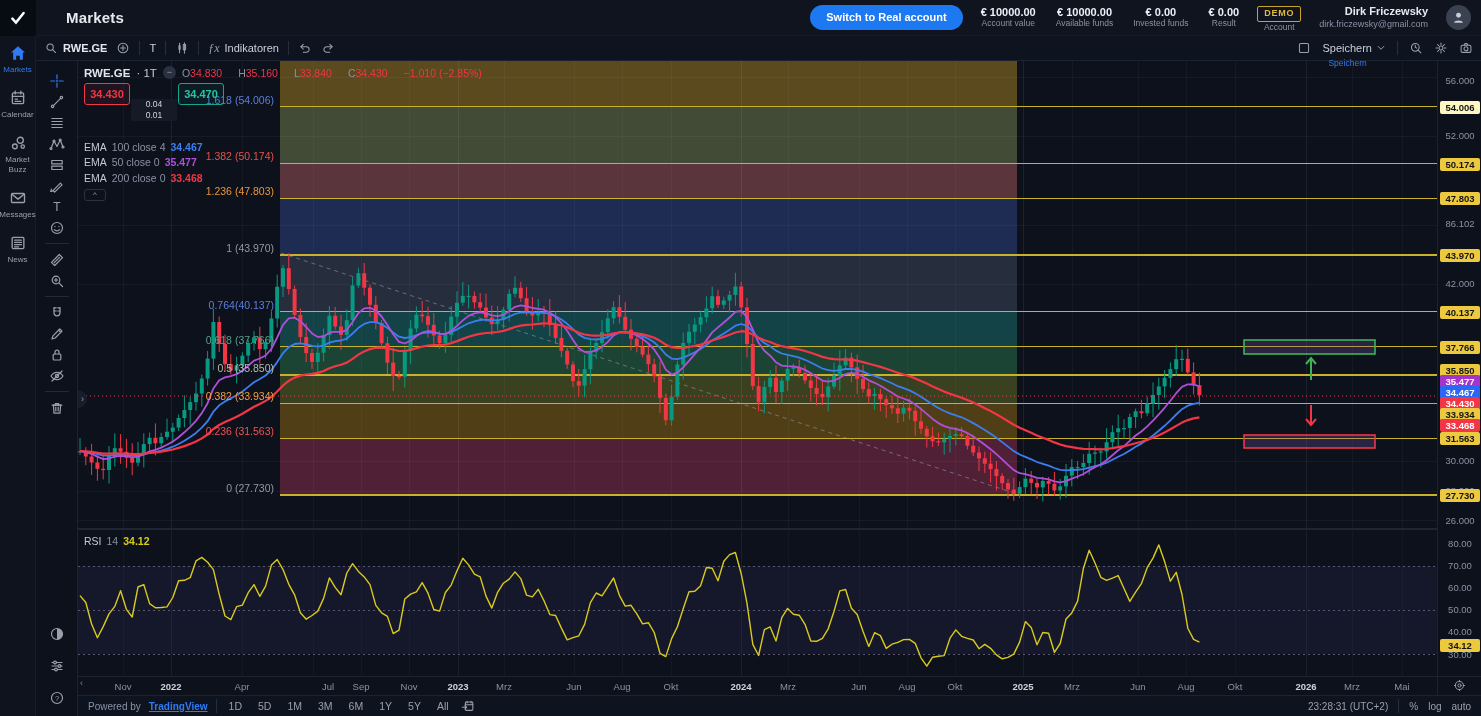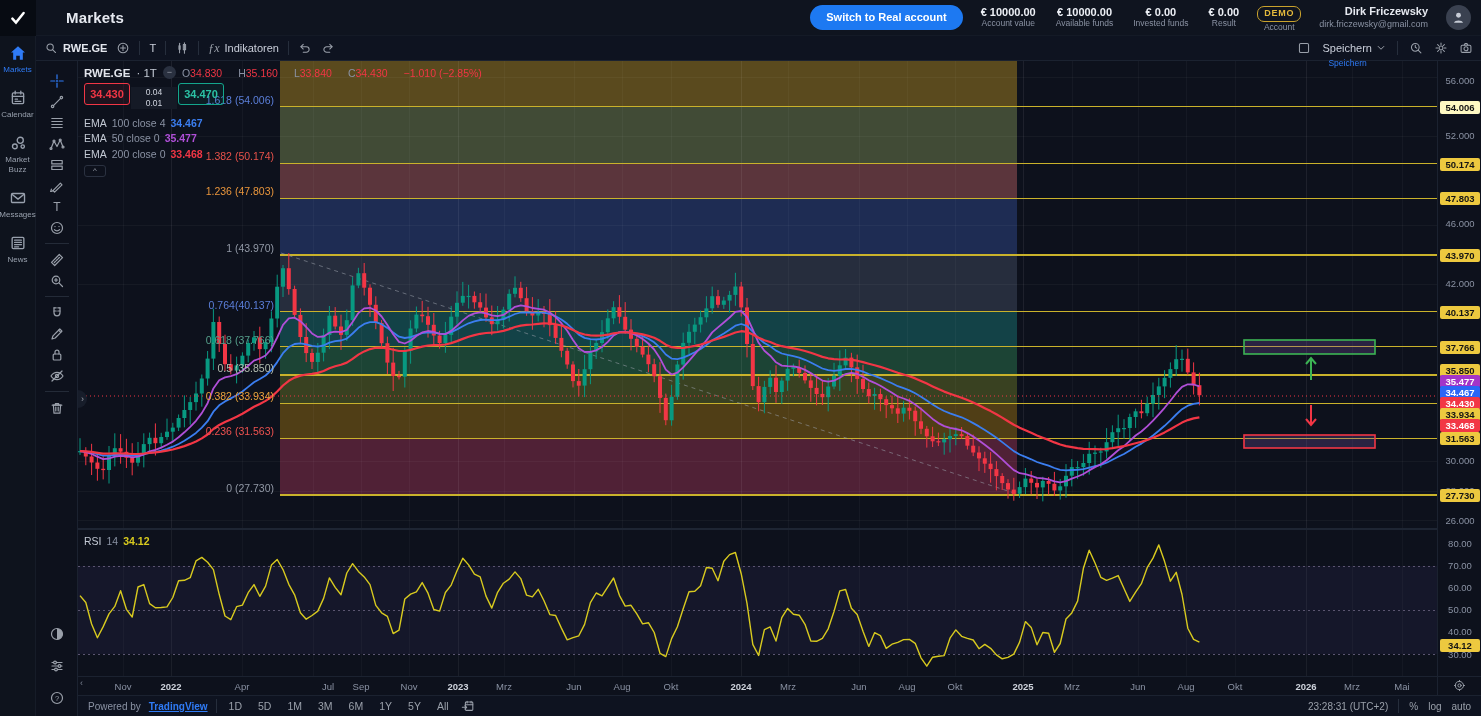--- a/index.html
+++ b/index.html
@@ -10,21 +10,21 @@
   
   .topbar { position:absolute; left:0; top:0; width:1481px; height:36px; background:#0f141f; display:flex; align-items:center; border-bottom:1px solid #141a26; z-index:30; }
   .logo { width:36px; height:36px; background:#070b12; display:grid; place-items:center; color:#fff; flex:0 0 36px; }
   .topbar-title { margin-left:30px; font-size:15px; font-weight:700; color:#e6e9f0; letter-spacing:.2px; }
   .topbar-right { margin-left:auto; display:flex; align-items:center; gap:18px; padding-right:10px; }
   .real-btn { background:#1d79f2; color:#fff; border:none; border-radius:15px; height:25px; padding:0 16px; font-size:11px; font-weight:700; font-family:inherit; }
   .stat { text-align:center; line-height:1.15; }
   .stat .v { font-size:11px; font-weight:700; color:#eceff5; }
   .stat .l { font-size:8.5px; color:#8a92a3; margin-top:1px; }
   .demo { text-align:center; line-height:1.15; }
-  .demo .badge { display:inline-block; border:1.5px solid #c9a22c; color:#e3b93c; border-radius:7px; font-size:9px; font-weight:800; letter-spacing:.8px; padding:1px 6px 2px; }
+  .demo .badge { display:inline-block; border:1.5px solid #c9a22c; color:#e3b93c; border-radius:2px; font-size:9px; font-weight:800; letter-spacing:.8px; padding:1px 6px 2px; }
   .demo .l { font-size:8.5px; color:#8a92a3; margin-top:1px; }
   .user { text-align:right; line-height:1.25; }
   .user .n { font-size:11px; font-weight:700; color:#e6e9f0; }
   .user .e { font-size:9px; color:#8a92a3; }
   .avatar { width:25px; height:25px; border-radius:50%; background:#3a4150; color:#c7ccd6; display:grid; place-items:center; }
 
   
   .side-rail { position:absolute; left:0; top:36px; width:36px; bottom:0; background:#0e131d; border-right:1px solid #161c28; z-index:25; display:flex; flex-direction:column; align-items:center; padding-top:8px; }
   .nav-item { width:36px; display:flex; flex-direction:column; align-items:center; gap:3px; margin-bottom:15px; color:#98a0ad; cursor:pointer; }
   .nav-item .nav-icon { width:18px; height:18px; }
@@ -64,21 +64,21 @@
   .lg-sym { font-weight:700; color:#e2e5ec; }
   .lg-int { color:#c3c9d4; }
   .lg-hide { width:13px; height:13px; border-radius:50%; background:#2a3140; color:#9aa0aa; font-size:9px; line-height:12px; text-align:center; }
   .lg-ohlc { display:flex; gap:16px; font-size:10.5px; }
   .lg-ohlc .k { color:#8a92a3; }
   .lg-ohlc .v { color:#f23645; }
   .qrow { display:flex; margin-top:4px; }
   .qbox { width:46px; height:22px; border-radius:3px; font-size:11px; font-weight:700; display:grid; place-items:center; }
   .qbox.bid { border:1px solid #f23645; color:#f23645; background:rgba(242,54,69,.08); }
   .qbox.ask { border:1px solid #13a68c; color:#2bc3a5; background:rgba(19,166,140,.08); }
-  .spread { width:46px; display:flex; flex-direction:column; margin:4px 1px; }
+  .spread { width:46px; display:flex; flex-direction:column; margin:16px 1px; }
   .spread span { flex:1; background:#151a26; color:#d2d6e0; font-size:8.5px; text-align:center; line-height:11px; }
   .ema-row { display:flex; gap:5px; font-size:10.5px; margin-top:3.5px; color:#8a92a3; }
   .ema-row .val { font-weight:600; }
   .lg-collapse { margin-top:5px; width:22px; height:12px; border:1px solid #2a3140; border-radius:3px; color:#9aa0aa; font-size:8px; line-height:10px; text-align:center; }
 
   .fib-label { position:absolute; left:0; width:196px; text-align:right; font-size:10.5px; z-index:5; }
 
   .rsi-legend { position:absolute; left:6px; top:474px; display:flex; gap:5px; font-size:10.5px; z-index:7; }
 
   .time-axis { position:absolute; left:0; right:0; top:615px; height:19px; border-top:1px solid #1b2230; z-index:6; }
@@ -982,21 +982,21 @@
     <div class="price-axis" id="price-axis">
       <div class="axis-corner">
         <span class="bicon"><svg viewBox="0 0 16 16" width="100%" height="100%" fill="none" stroke="currentColor" stroke-width="1.2" stroke-linecap="round" stroke-linejoin="round">
               <circle cx="8" cy="8" r="2"></circle>
               <circle cx="8" cy="8" r="5"></circle>
               <path d="M8 3V1.8M8 14.2V13M3 8H1.8M14.2 8H13"></path>
             </svg></span>
       </div>
     <span class="pa-label" style="top: 14px;">56.000</span>
         <span class="pa-label" style="top: 69px;">52.000</span>
-        <span class="pa-label" style="top: 157px;">46.000</span>
+        <span class="pa-label" style="top: 157px;">86.102</span>
         <span class="pa-label" style="top: 217px;">42.000</span>
         <span class="pa-label" style="top: 365px;">32.000</span>
         <span class="pa-label" style="top: 394px;">30.000</span>
         <span class="pa-label" style="top: 424px;">28.000</span>
         <span class="pa-label" style="top: 454px;">26.000</span>
         <span class="pa-label" style="top: 477px;">80.00</span>
         <span class="pa-label" style="top: 499px;">70.00</span>
         <span class="pa-label" style="top: 521px;">60.00</span>
         <span class="pa-label" style="top: 543px;">50.00</span>
         <span class="pa-label" style="top: 565px;">40.00</span>

